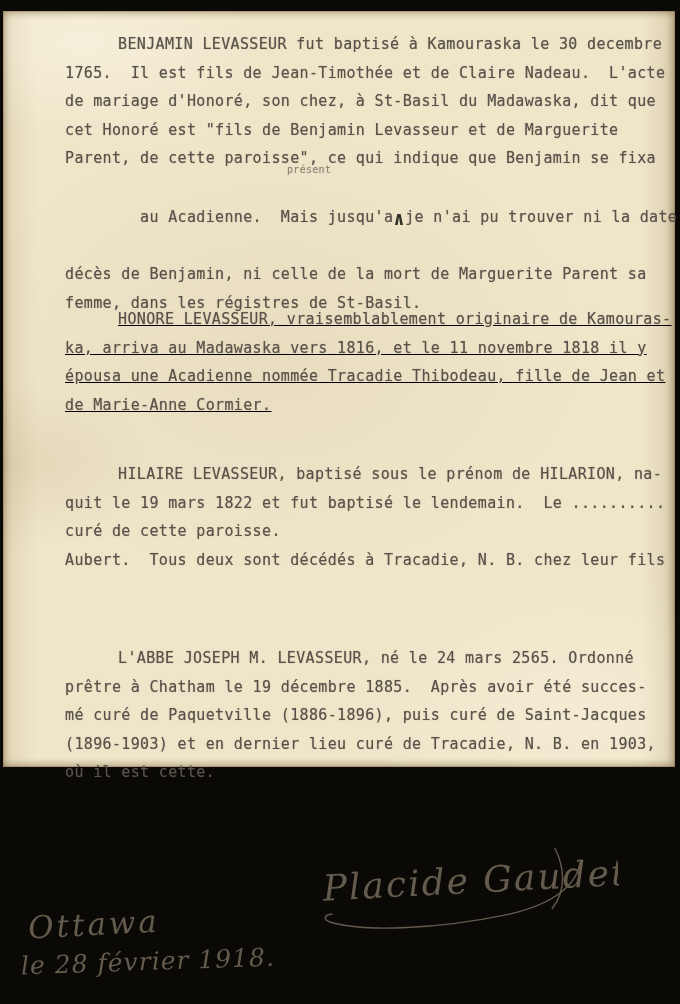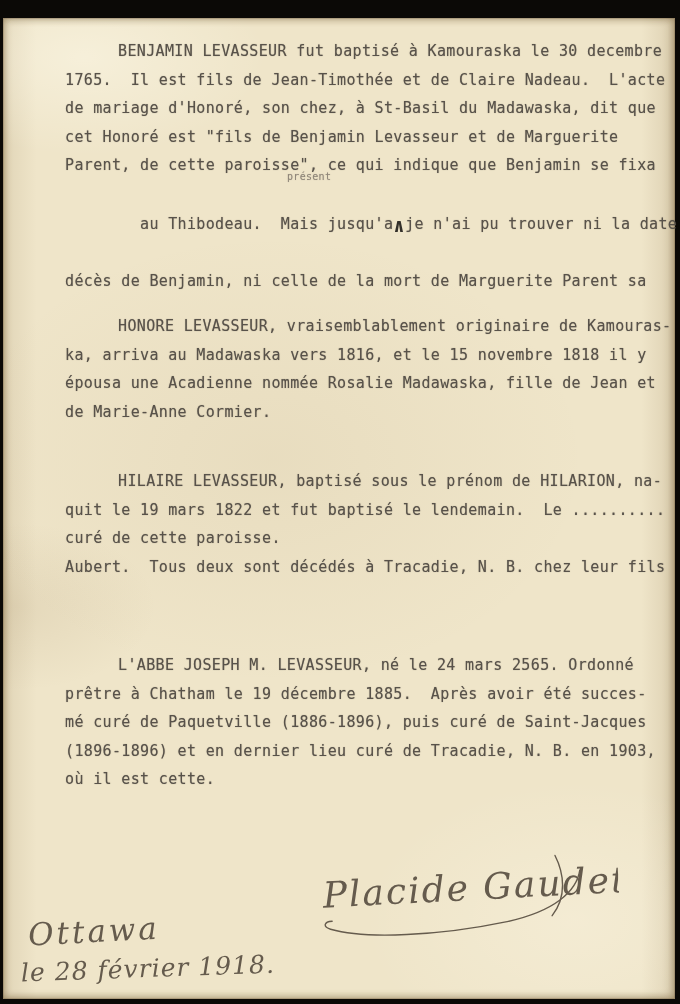--- a/index.html
+++ b/index.html
@@ -6,40 +6,40 @@
   body{
     width:680px;height:1004px;overflow:hidden;
     background:#111;
     font-family:"DejaVu Sans Mono",monospace;
   }
   .scan{
     position:relative;width:680px;height:1004px;
     background:#0b0906;
   }
   .page{
-    position:absolute;left:3px;top:18px;width:672px;height:981px;
+    position:absolute;left:3px;top:11px;width:672px;height:756px;
     background:
       radial-gradient(ellipse 260px 140px at 12% 4%, rgba(255,252,238,0.45), rgba(255,252,238,0) 70%),
       radial-gradient(ellipse 300px 200px at 85% 92%, rgba(255,250,235,0.30), rgba(255,250,235,0) 70%),
       radial-gradient(ellipse 420px 300px at 40% 45%, rgba(140,110,60,0.07), rgba(140,110,60,0) 75%),
       radial-gradient(ellipse 200px 120px at 2% 60%, rgba(130,100,55,0.10), rgba(130,100,55,0) 70%),
       linear-gradient(90deg, rgba(120,92,50,0.12), rgba(120,92,50,0) 5%, rgba(120,92,50,0) 95%, rgba(120,92,50,0.16)),
       var(--paper,#efe5c9);
     box-shadow:
       inset 0 0 0 1px rgba(70,52,28,0.18),
       inset -4px 0 8px rgba(110,85,45,0.28),
       inset 3px 0 7px rgba(110,85,45,0.20),
       inset 0 -3px 7px rgba(110,85,45,0.22),
       inset 0 3px 6px rgba(110,85,45,0.15);
   }
   .paragraph{
     position:absolute;left:62px;width:604px;
   }
   .p1{top:19px;}
-  .p2{top:294px;}
+  .p2{top:294px;text-decoration:underline;}
   .p3{top:449px;}
   .p4{top:633px;}
   .line{
     white-space:pre;
     font-size:15px;
     letter-spacing:0.35px;
     line-height:28.5px;
     color:var(--ink,#58524a);
     text-shadow:0 0 1px rgba(88,80,68,0.55);
   }
@@ -102,44 +102,45 @@
 <div class="scan">
   <div class="page">
 
     <div class="paragraph p1">
       <div class="line indent">BENJAMIN LEVASSEUR fut baptisé à Kamouraska le 30 decembre</div>
       <div class="line">1765.  Il est fils de Jean-Timothée et de Claire Nadeau.  L'acte</div>
       <div class="line">de mariage d'Honoré, son chez, à St-Basil du Madawaska, dit que</div>
       <div class="line">cet Honoré est "fils de Benjamin Levasseur et de Marguerite</div>
       <div class="line">Parent, de cette paroisse", ce qui indique que Benjamin se fixa</div>
       <div class="line caret-line">
-        <span class="insert-word">présent</span><span>au Thibodeau.  Mais jusqu'a</span><span class="caret-mark">∧</span><span>je n'ai pu trouver ni la date du</span>
+        <span class="insert-word">présent</span><span>au Acadienne.  Mais jusqu'a</span><span class="caret-mark">∧</span><span>je n'ai pu trouver ni la date du</span>
       </div>
       <div class="line">décès de Benjamin, ni celle de la mort de Marguerite Parent sa</div>
+      <div class="line">femme, dans les régistres de St-Basil.</div>
     </div>
 
     <div class="paragraph p2">
       <div class="line indent">HONORE LEVASSEUR, vraisemblablement originaire de Kamouras-</div>
-      <div class="line">ka, arriva au Madawaska vers 1816, et le 15 novembre 1818 il y</div>
-      <div class="line">épousa une Acadienne nommée Rosalie Madawaska, fille de Jean et</div>
+      <div class="line">ka, arriva au Madawaska vers 1816, et le 11 novembre 1818 il y</div>
+      <div class="line">épousa une Acadienne nommée Tracadie Thibodeau, fille de Jean et</div>
       <div class="line">de Marie-Anne Cormier.</div>
     </div>
 
     <div class="paragraph p3">
       <div class="line indent">HILAIRE LEVASSEUR, baptisé sous le prénom de HILARION, na-</div>
       <div class="line">quit le 19 mars 1822 et fut baptisé le lendemain.  Le ..........</div>
       <div class="line">curé de cette paroisse.</div>
       <div class="line">Aubert.  Tous deux sont décédés à Tracadie, N. B. chez leur fils</div>
     </div>
 
     <div class="paragraph p4">
       <div class="line indent">L'ABBE JOSEPH M. LEVASSEUR, né le 24 mars 2565. Ordonné</div>
       <div class="line">prêtre à Chatham le 19 décembre 1885.  Après avoir été succes-</div>
       <div class="line">mé curé de Paquetville (1886-1896), puis curé de Saint-Jacques</div>
-      <div class="line">(1896-1896) et en dernier lieu curé de Tracadie, N. B. en 1903,</div>
+      <div class="line">(1896-1903) et en dernier lieu curé de Tracadie, N. B. en 1903,</div>
       <div class="line">où il est cette.</div>
     </div>
 
     <div class="signature">
       <svg width="300" height="104" viewBox="0 0 300 104">
         <text x="4" y="56" class="sig-text">Placide Gaudet</text>
         <path class="sig-stroke" d="M262,32 C258,52 236,72 184,80 C120,90 44,90 10,78 C2,75 4,70 12,70"></path>
         <path class="sig-stroke" d="M238,16 C246,34 248,58 232,76"></path>
       </svg>
     </div>

